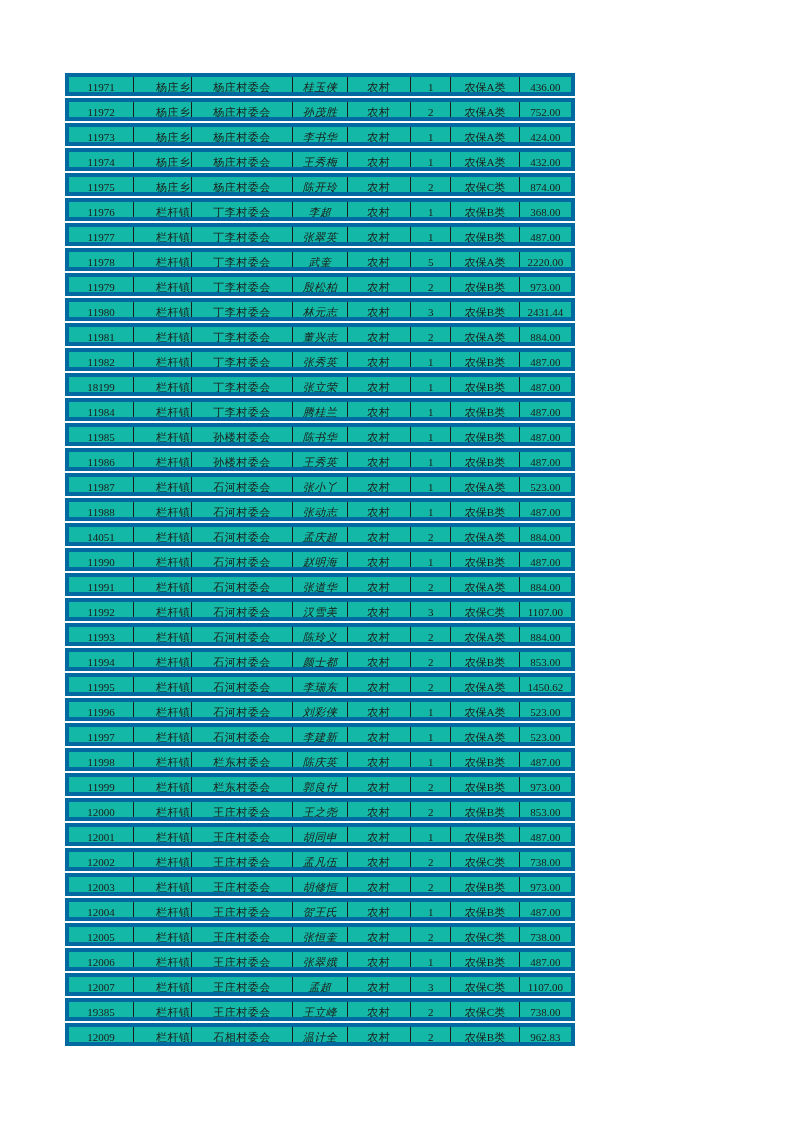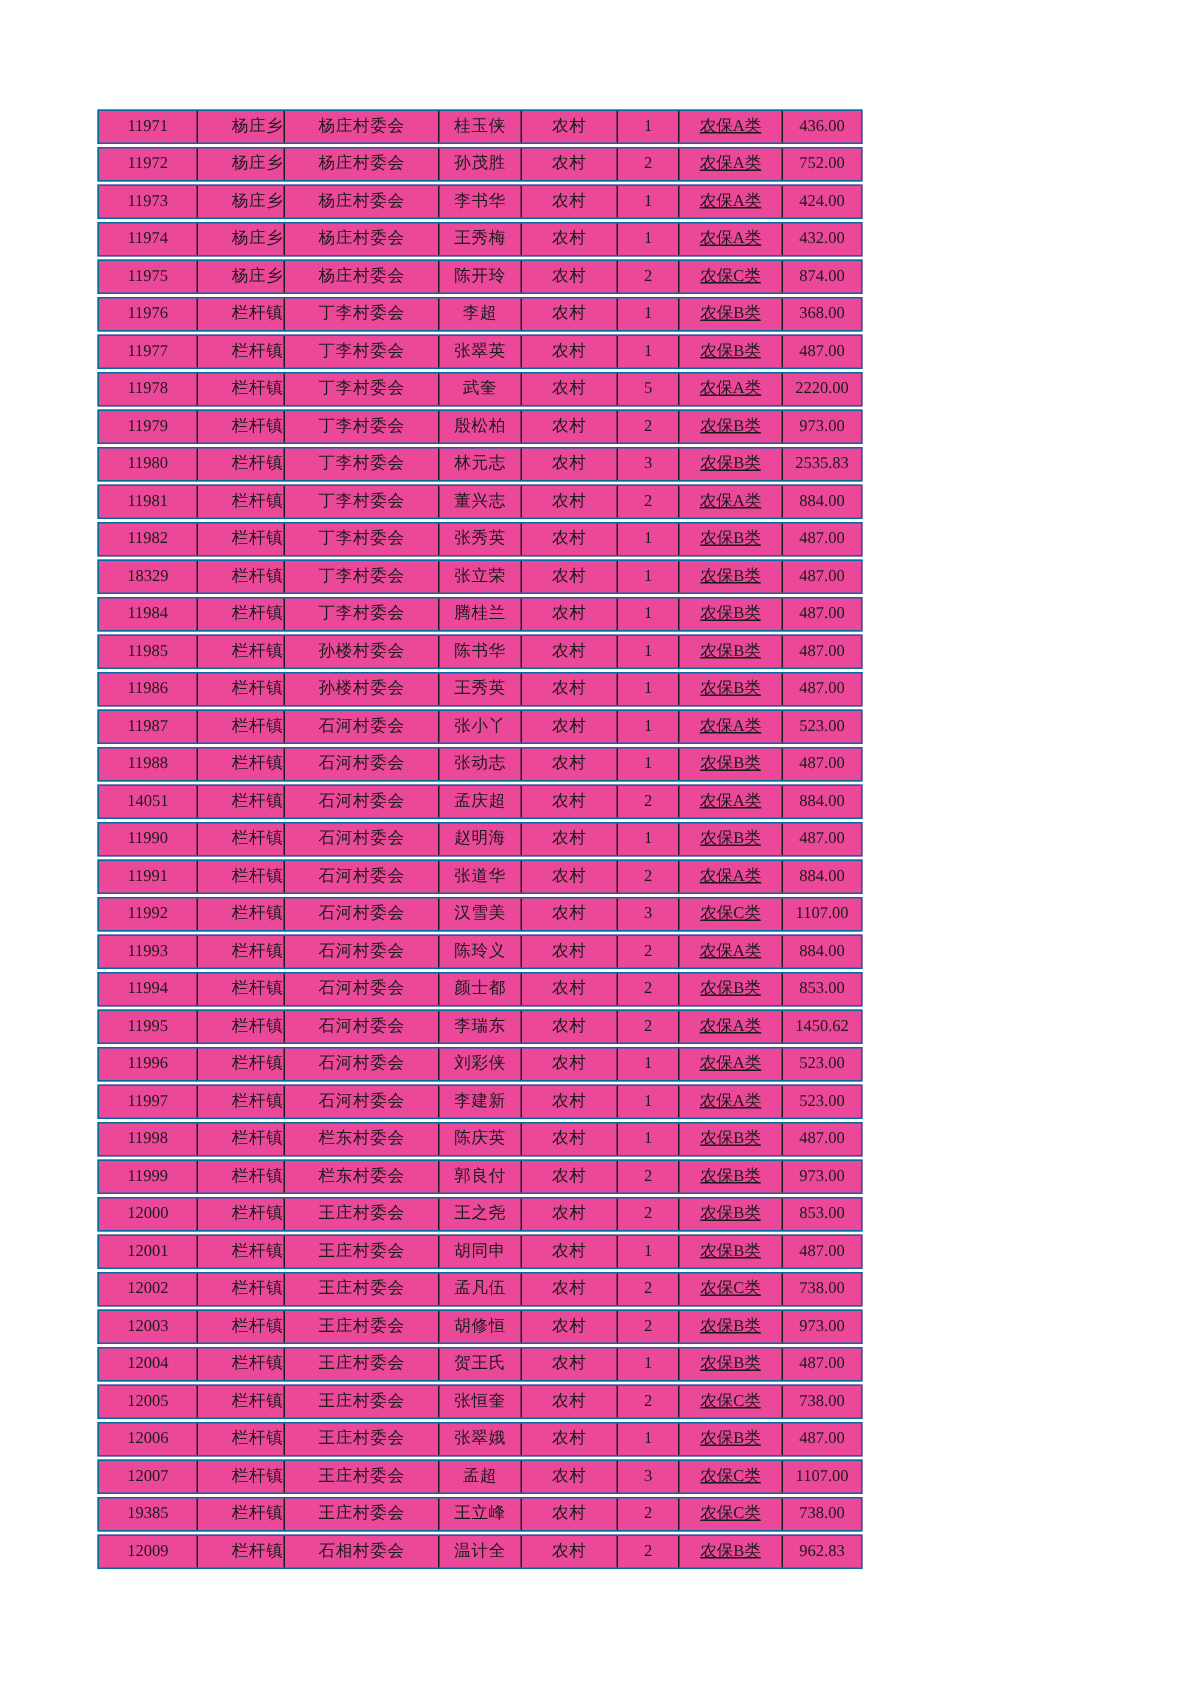--- a/index.html
+++ b/index.html
@@ -19,39 +19,39 @@
   }
   .roster-table {
     position: absolute;
     left: 65px;
     top: 73px;
     width: 510px;
   }
   .row {
     display: flex;
     height: 23px;
-    border: 1px solid #0369a1;
+    border: 4px solid #0369a1;
     margin-bottom: 2px;
-    background: #ec4899;
+    background: #14b8a6;
   }
   .cell {
     height: 100%;
     border-right: 1px solid #1c1c1c;
     font-size: 11px;
     line-height: 20px;
     text-align: center;
     white-space: nowrap;
     overflow: hidden;
     letter-spacing: 0.5px;
   }
   .cell:last-child { border-right: none; }
   .c0 { width: 66px; letter-spacing: 0; }
   .c1 { width: 58px; text-align: right; padding-left: 3px; }
   .c2 { width: 103px; }
-  .c3 { width: 55px; }
+  .c3 { width: 55px; font-style: italic; }
   .c4 { width: 64px; }
   .c5 { width: 41px; letter-spacing: 0; }
   .c6 { width: 69px; letter-spacing: 0; text-decoration: underline; }
   .c7 { width: 52px; letter-spacing: 0; }
 </style>
 </head>
 <body>
 
 <div class="page">
   <div class="roster-table" id="roster-table">
@@ -146,21 +146,21 @@
         <div class="cell c7">973.00</div>
       </div>
       <div class="row">
         <div class="cell c0">11980</div>
         <div class="cell c1">栏杆镇</div>
         <div class="cell c2">丁李村委会</div>
         <div class="cell c3">林元志</div>
         <div class="cell c4">农村</div>
         <div class="cell c5">3</div>
         <div class="cell c6">农保B类</div>
-        <div class="cell c7">2535.83</div>
+        <div class="cell c7">2431.44</div>
       </div>
       <div class="row">
         <div class="cell c0">11981</div>
         <div class="cell c1">栏杆镇</div>
         <div class="cell c2">丁李村委会</div>
         <div class="cell c3">董兴志</div>
         <div class="cell c4">农村</div>
         <div class="cell c5">2</div>
         <div class="cell c6">农保A类</div>
         <div class="cell c7">884.00</div>
@@ -169,21 +169,21 @@
         <div class="cell c0">11982</div>
         <div class="cell c1">栏杆镇</div>
         <div class="cell c2">丁李村委会</div>
         <div class="cell c3">张秀英</div>
         <div class="cell c4">农村</div>
         <div class="cell c5">1</div>
         <div class="cell c6">农保B类</div>
         <div class="cell c7">487.00</div>
       </div>
       <div class="row">
-        <div class="cell c0">18329</div>
+        <div class="cell c0">18199</div>
         <div class="cell c1">栏杆镇</div>
         <div class="cell c2">丁李村委会</div>
         <div class="cell c3">张立荣</div>
         <div class="cell c4">农村</div>
         <div class="cell c5">1</div>
         <div class="cell c6">农保B类</div>
         <div class="cell c7">487.00</div>
       </div>
       <div class="row">
         <div class="cell c0">11984</div>

